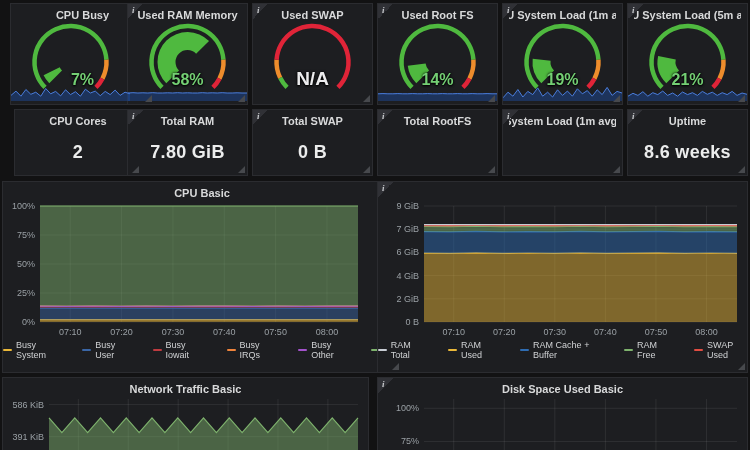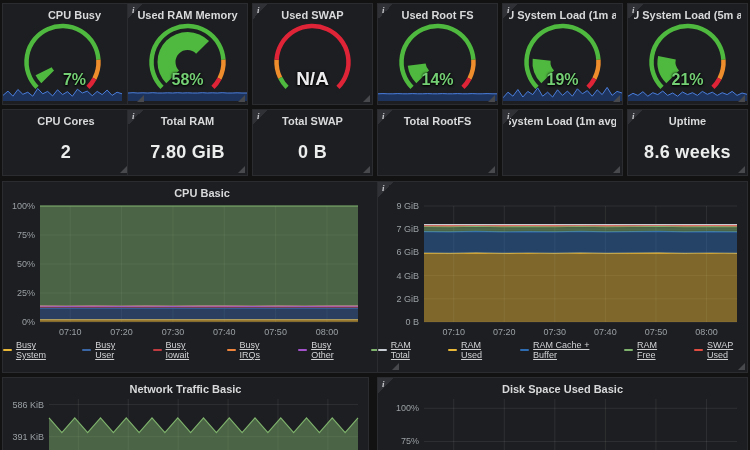--- a/index.html
+++ b/index.html
@@ -36,29 +36,29 @@
   }
   .gauge-value.na{color:#ececee;font-size:19px;top:64px}
   .spark-svg{position:absolute;left:0;bottom:3px;z-index:2}
   .stat-value{
     position:absolute;top:32px;left:0;width:100%;text-align:center;
     font-size:18px;font-weight:700;color:#eceded;letter-spacing:.3px;
   }
   .chart-area{position:absolute;left:4px}
   .legend{
     position:absolute;left:0;right:0;display:flex;justify-content:center;
-    gap:24px;align-items:center;color:#d0d2d4;font-size:9px;text-decoration:underline;
+    gap:24px;align-items:center;color:#d0d2d4;font-size:9px;
   }
   .legend .it{display:flex;align-items:center;cursor:pointer}
   .legend .sw{display:inline-block;width:11px;height:2px;margin-right:4px;border-radius:1px}
 </style>
 </head>
 <body>
 
-<div class="panel" style="left:2px;top:3px;width:145px;height:102px">
+<div class="panel" style="left:10px;top:3px;width:145px;height:102px">
   <div class="p-title">CPU Busy</div>
   <svg class="gauge-svg" width="119" height="84">
       <path d="M34.04415587728428 71.45584412271572 A36 36 0 1 1 95.42896222341778 43.73954129694471" stroke="#4fb93f" stroke-width="4.5" fill="none"></path>
       <path d="M95.42896222341778 43.73954129694471 A36 36 0 0 1 91.44688409413419 62.595077483276654" stroke="#ee8d2c" stroke-width="4.5" fill="none"></path>
       <path d="M91.44688409413419 62.595077483276654 A36 36 0 0 1 84.95584412271572 71.45584412271572" stroke="#e02438" stroke-width="4.5" fill="none"></path>
       <path d="M38.28679656440357 67.21320343559643 A30 30 0 0 1 32.55917272718152 59.19817509567744 L48.72366909087261 51.27927003827098 A12 12 0 0 0 51.01471862576143 54.48528137423857 Z" fill="#4fb93f"></path>
     </svg>
   <div class="gauge-value">7%</div>
   <svg class="spark-svg" width="119" height="16">
       <polygon points="0,10.4 4.958333333333333,6.1 9.916666666666666,11.2 14.875,4.5 19.833333333333332,9.3 24.791666666666668,7.2 29.75,11.2 34.708333333333336,3.5 39.666666666666664,8.8 44.625,6.4 49.583333333333336,10.9 54.541666666666664,4.8 59.5,9.6 64.45833333333333,6.7 69.41666666666667,11.2 74.375,4.2 79.33333333333333,8.0 84.29166666666667,6.1 89.25,10.7 94.20833333333333,6.4 99.16666666666667,9.6 104.125,5.1 109.08333333333333,10.4 114.04166666666667,7.2 119,8.8 119,16 0,16" fill="rgba(31,78,162,0.45)"></polygon>
@@ -135,21 +135,21 @@
       <path d="M38.28679656440357 67.21320343559643 A30 30 0 0 1 30.123315681347027 39.91638113930462 L47.74932627253881 43.56655245572185 A12 12 0 0 0 51.01471862576143 54.48528137423857 Z" fill="#4fb93f"></path>
     </svg>
   <div class="gauge-value">21%</div>
   <svg class="spark-svg" width="119" height="16">
       <polygon points="0,11.2 4.958333333333333,8.3 9.916666666666666,10.4 14.875,6.7 19.833333333333332,11.2 24.791666666666668,7.7 29.75,9.6 34.708333333333336,6.1 39.666666666666664,10.4 44.625,8.0 49.583333333333336,11.2 54.541666666666664,7.0 59.5,9.6 64.45833333333333,7.7 69.41666666666667,10.4 74.375,6.4 79.33333333333333,9.3 84.29166666666667,7.2 89.25,10.4 94.20833333333333,7.7 99.16666666666667,9.6 104.125,6.4 109.08333333333333,10.4 114.04166666666667,8.0 119,9.3 119,16 0,16" fill="rgba(31,78,162,0.45)"></polygon>
       <polyline points="0,11.2 4.958333333333333,8.3 9.916666666666666,10.4 14.875,6.7 19.833333333333332,11.2 24.791666666666668,7.7 29.75,9.6 34.708333333333336,6.1 39.666666666666664,10.4 44.625,8.0 49.583333333333336,11.2 54.541666666666664,7.0 59.5,9.6 64.45833333333333,7.7 69.41666666666667,10.4 74.375,6.4 79.33333333333333,9.3 84.29166666666667,7.2 89.25,10.4 94.20833333333333,7.7 99.16666666666667,9.6 104.125,6.4 109.08333333333333,10.4 114.04166666666667,8.0 119,9.3" fill="none" stroke="#4a7ede" stroke-width="1"></polyline>
     </svg>
   <div class="resize-handle"></div>
 </div>
 
-<div class="panel" style="left:2px;top:109px;width:128px;height:67px">
+<div class="panel" style="left:14px;top:109px;width:128px;height:67px">
   <div class="p-title">CPU Cores</div>
   <div class="stat-value">2</div>
   <div class="resize-handle"></div>
 </div>
 <div class="panel" style="left:127px;top:109px;width:121px;height:67px">
   <div class="corner-info">i</div>
   <div class="p-title">Total RAM</div>
   <div class="stat-value">7.80 GiB</div>
   <div class="resize-handle"></div>
 </div>

